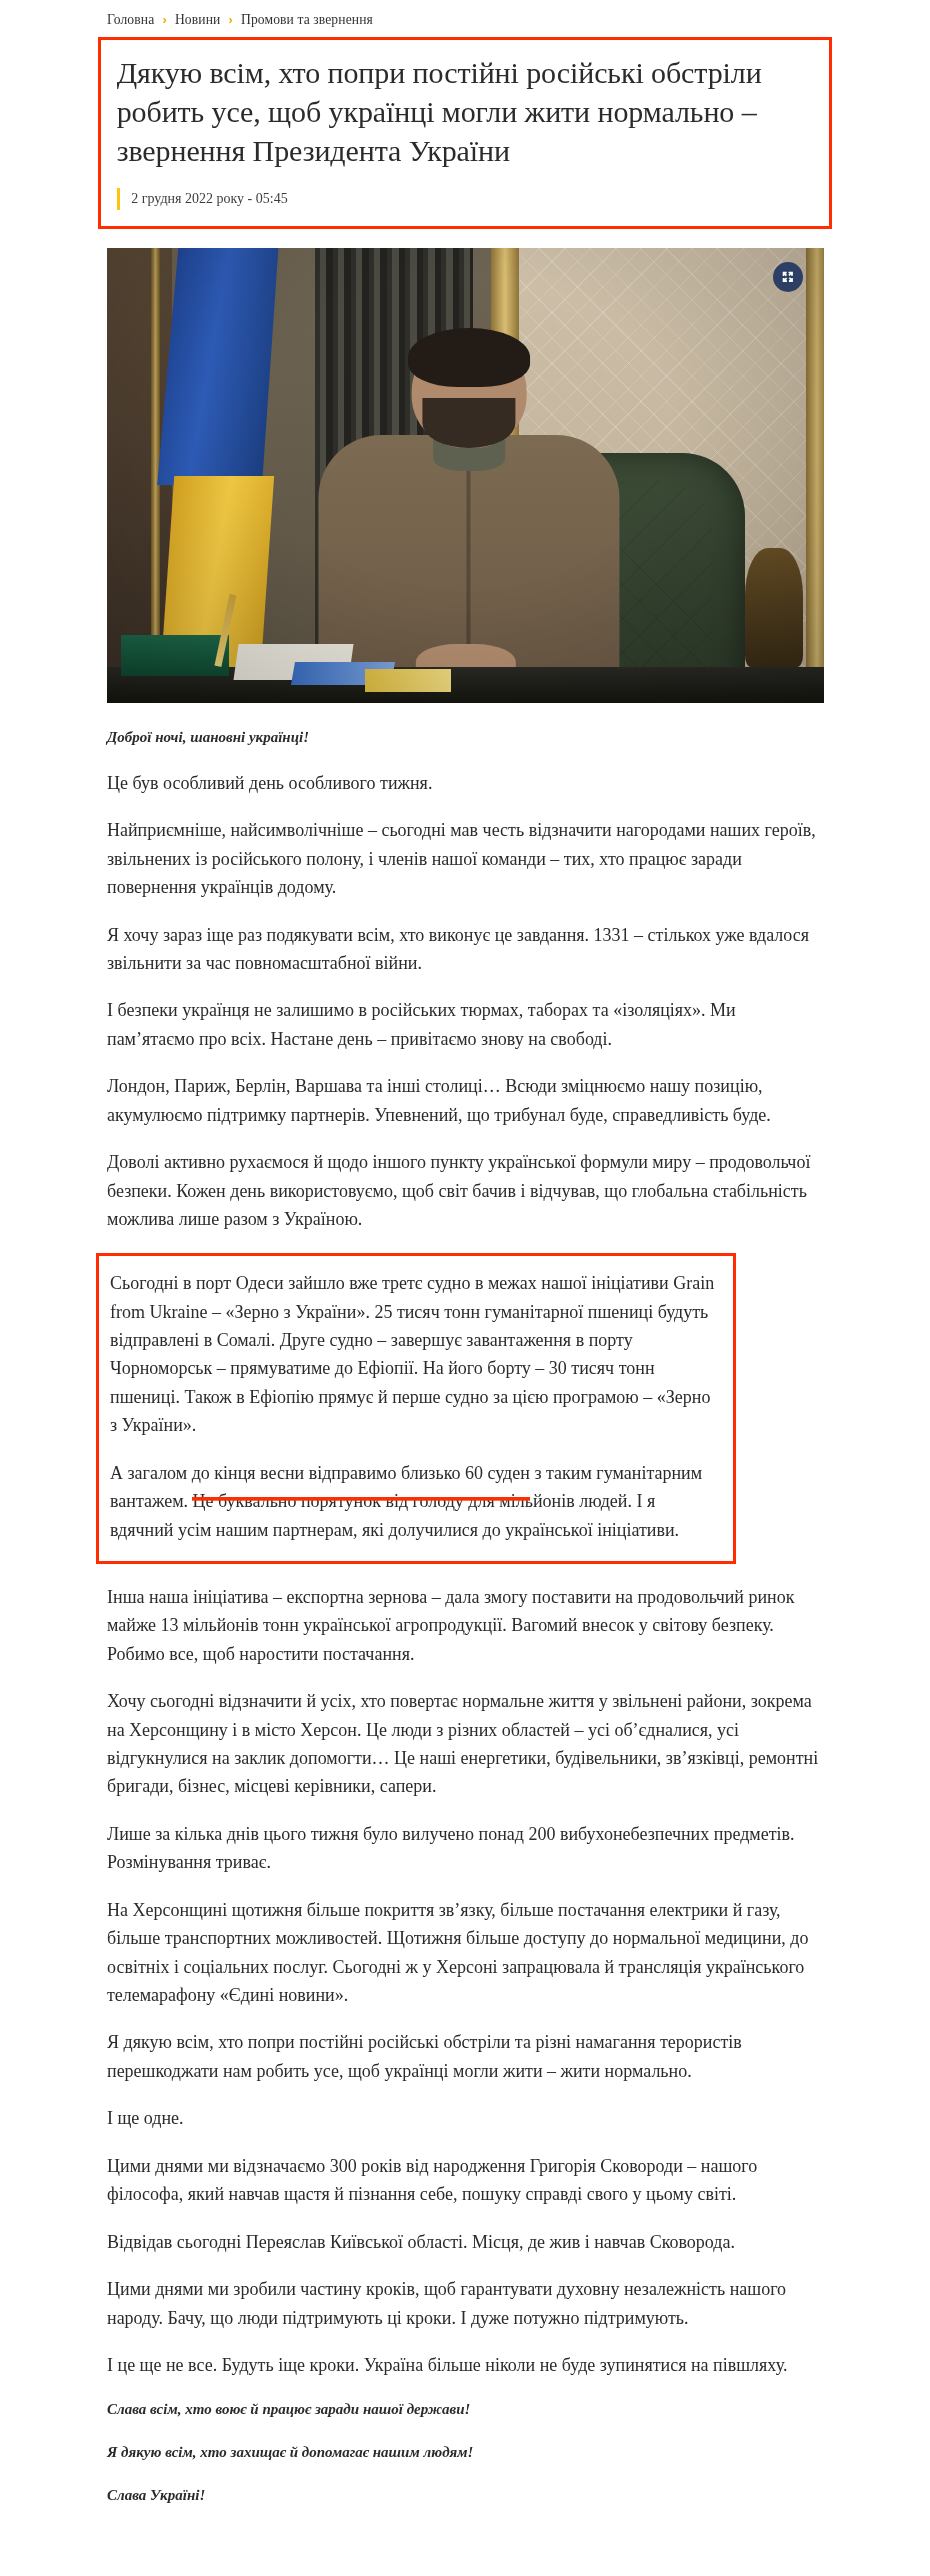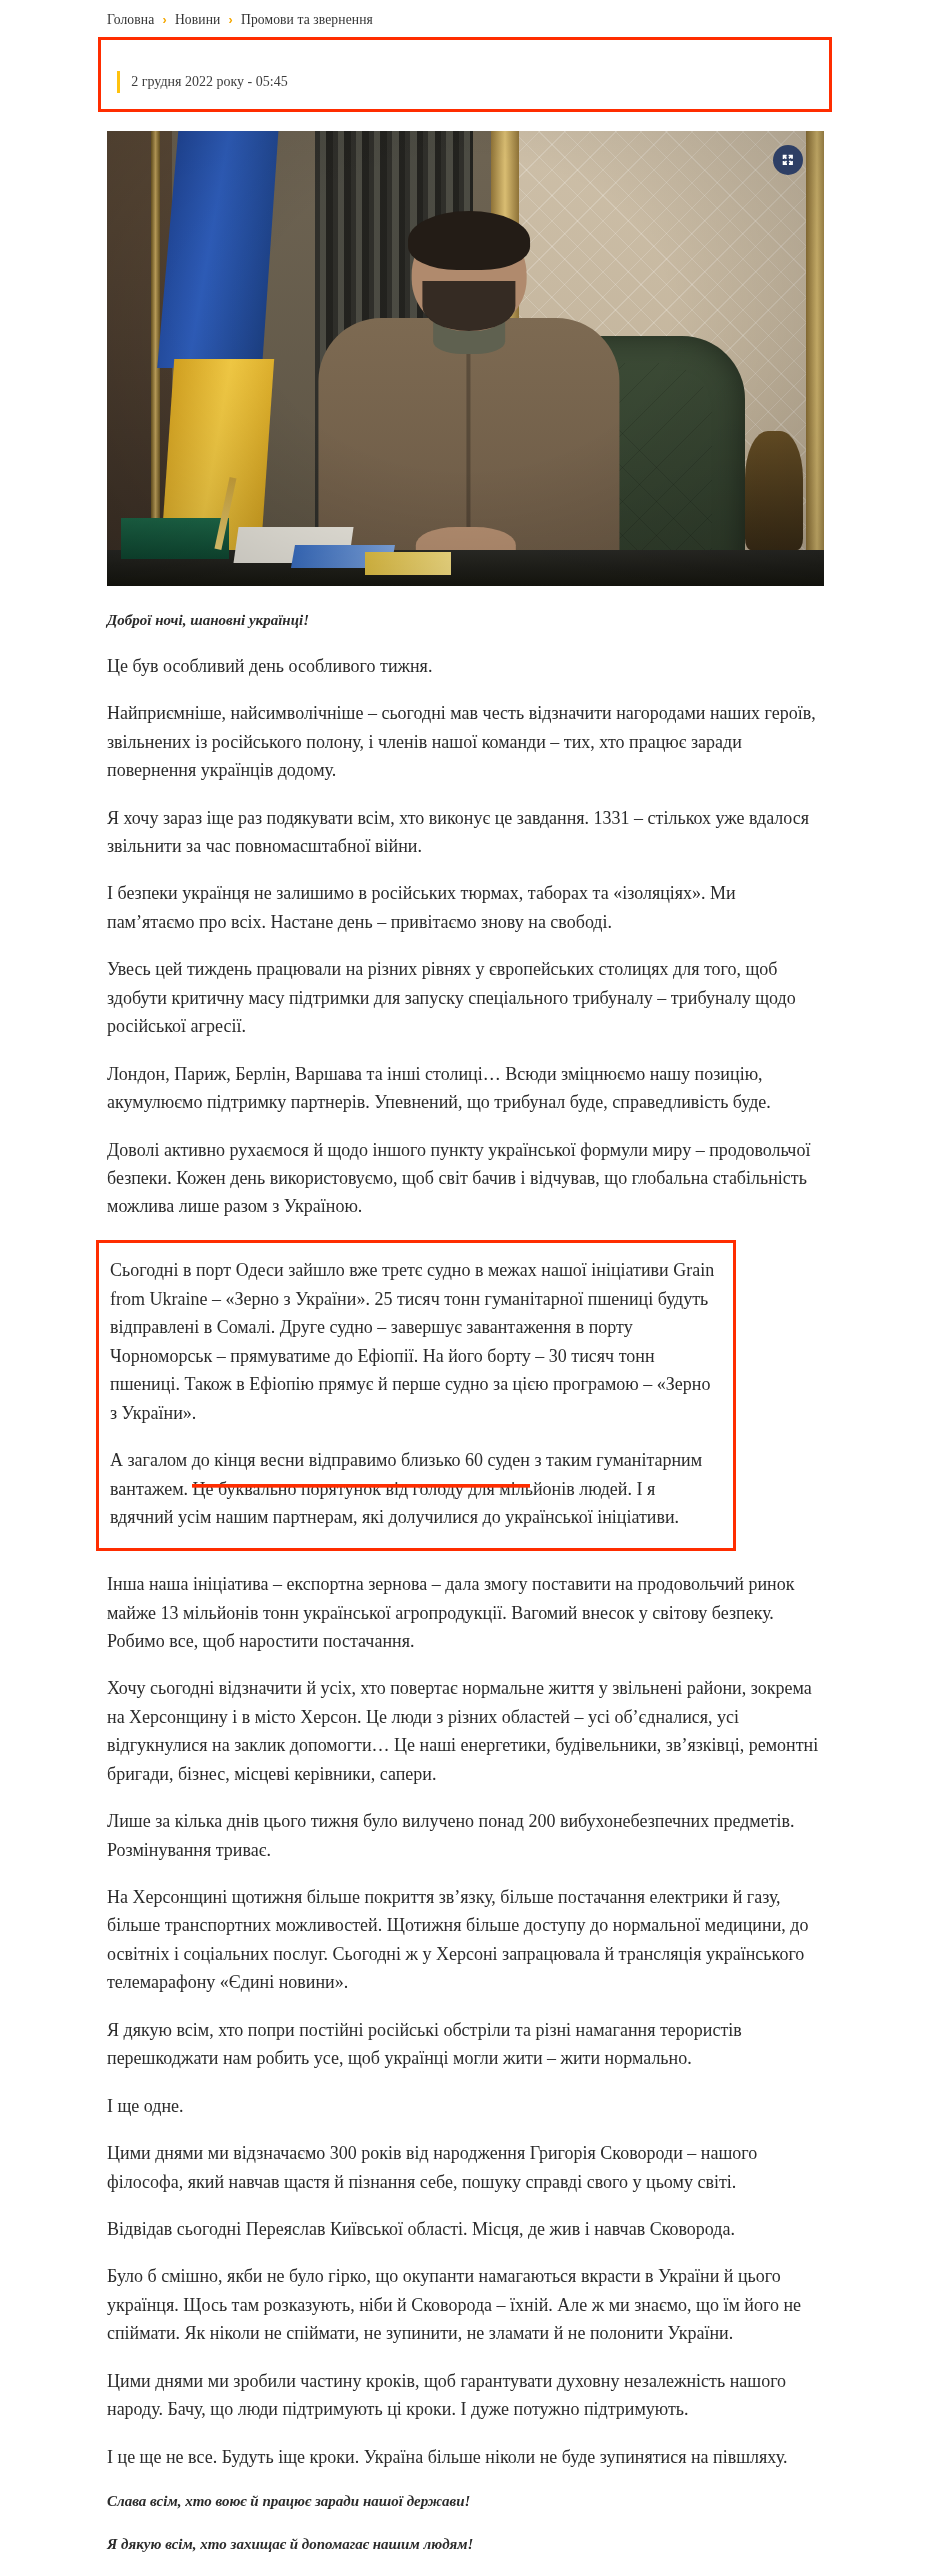--- a/index.html
+++ b/index.html
@@ -274,20 +274,21 @@
 
   <div class="breadcrumb">
     <span class="crumb">Головна</span>
     <span class="sep">›</span>
     <span class="crumb">Новини</span>
     <span class="sep">›</span>
     <span class="crumb">Промови та звернення</span>
   </div>
 
   <div class="title-block">
+    <h1 class="article-title">Дякую всім, хто попри постійні російські обстріли робить усе, щоб українці могли жити нормально – звернення Президента України</h1>
     <div class="date-row">
       <div class="date-bar"></div>
       <div class="date-text">2 грудня 2022 року - 05:45</div>
     </div>
   </div>
 
   <div class="hero-wrap">
     <div class="hero">
       <div class="bg-wall"></div>
       <div class="panel-right"></div>
@@ -327,38 +328,36 @@
   </div>
 
   <div class="article-body">
 
     <p class="lead-bold">Доброї ночі, шановні українці!</p>
 
     <p>Це був особливий день особливого тижня.</p>
     <p>Найприємніше, найсимволічніше – сьогодні мав честь відзначити нагородами наших героїв, звільнених із російського полону, і членів нашої команди – тих, хто працює заради повернення українців додому.</p>
     <p>Я хочу зараз іще раз подякувати всім, хто виконує це завдання. 1331 – стількох уже вдалося звільнити за час повномасштабної війни.</p>
     <p>І безпеки українця не залишимо в російських тюрмах, таборах та «ізоляціях». Ми пам’ятаємо про всіх. Настане день – привітаємо знову на свободі.</p>
-    <p>Увесь цей тиждень працювали на різних рівнях у європейських столицях для того, щоб здобути критичну масу підтримки для запуску спеціального трибуналу – трибуналу щодо російської агресії.</p>
     <p>Лондон, Париж, Берлін, Варшава та інші столиці… Всюди зміцнюємо нашу позицію, акумулюємо підтримку партнерів. Упевнений, що трибунал буде, справедливість буде.</p>
     <p>Доволі активно рухаємося й щодо іншого пункту української формули миру – продовольчої безпеки. Кожен день використовуємо, щоб світ бачив і відчував, що глобальна стабільність можлива лише разом з Україною.</p>
 
     <div class="ann-box">
       <p>Сьогодні в порт Одеси зайшло вже третє судно в межах нашої ініціативи Grain from Ukraine – «Зерно з України». 25 тисяч тонн гуманітарної пшениці будуть відправлені в Сомалі. Друге судно – завершує завантаження в порту Чорноморськ – прямуватиме до Ефіопії. На його борту – 30 тисяч тонн пшениці. Також в Ефіопію прямує й перше судно за цією програмою – «Зерно з України».</p>
       <p><span>А загалом </span><span class="ann-underline">до кінця весни відправимо близько 60 суден</span><span> з таким гуманітарним вантажем. Це буквально порятунок від голоду для мільйонів людей. І я вдячний усім нашим партнерам, які долучилися до української ініціативи.</span></p>
     </div>
 
     <p>Інша наша ініціатива – експортна зернова – дала змогу поставити на продовольчий ринок майже 13 мільйонів тонн української агропродукції. Вагомий внесок у світову безпеку. Робимо все, щоб наростити постачання.</p>
     <p>Хочу сьогодні відзначити й усіх, хто повертає нормальне життя у звільнені райони, зокрема на Херсонщину і в місто Херсон. Це люди з різних областей – усі об’єдналися, усі відгукнулися на заклик допомогти… Це наші енергетики, будівельники, зв’язківці, ремонтні бригади, бізнес, місцеві керівники, сапери.</p>
     <p>Лише за кілька днів цього тижня було вилучено понад 200 вибухонебезпечних предметів. Розмінування триває.</p>
     <p>На Херсонщині щотижня більше покриття зв’язку, більше постачання електрики й газу, більше транспортних можливостей. Щотижня більше доступу до нормальної медицини, до освітніх і соціальних послуг. Сьогодні ж у Херсоні запрацювала й трансляція українського телемарафону «Єдині новини».</p>
     <p>Я дякую всім, хто попри постійні російські обстріли та різні намагання терористів перешкоджати нам робить усе, щоб українці могли жити – жити нормально.</p>
     <p>І ще одне.</p>
     <p>Цими днями ми відзначаємо 300 років від народження Григорія Сковороди – нашого філософа, який навчав щастя й пізнання себе, пошуку справді свого у цьому світі.</p>
     <p>Відвідав сьогодні Переяслав Київської області. Місця, де жив і навчав Сковорода.</p>
-    <p>Було б смішно, якби не було гірко, що окупанти намагаються вкрасти в України й цього українця. Щось там розказують, ніби й Сковорода – їхній. Але ж ми знаємо, що їм його не спіймати. Як ніколи не спіймати, не зупинити, не зламати й не полонити України.</p>
     <p>Цими днями ми зробили частину кроків, щоб гарантувати духовну незалежність нашого народу. Бачу, що люди підтримують ці кроки. І дуже потужно підтримують.</p>
     <p>І це ще не все. Будуть іще кроки. Україна більше ніколи не буде зупинятися на півшляху.</p>
 
     <p class="sign-off">Слава всім, хто воює й працює заради нашої держави!</p>
     <p class="sign-off">Я дякую всім, хто захищає й допомагає нашим людям!</p>
     <p class="sign-off">Слава Україні!</p>
 
     <div class="spacer-bottom"></div>
   </div>
 

